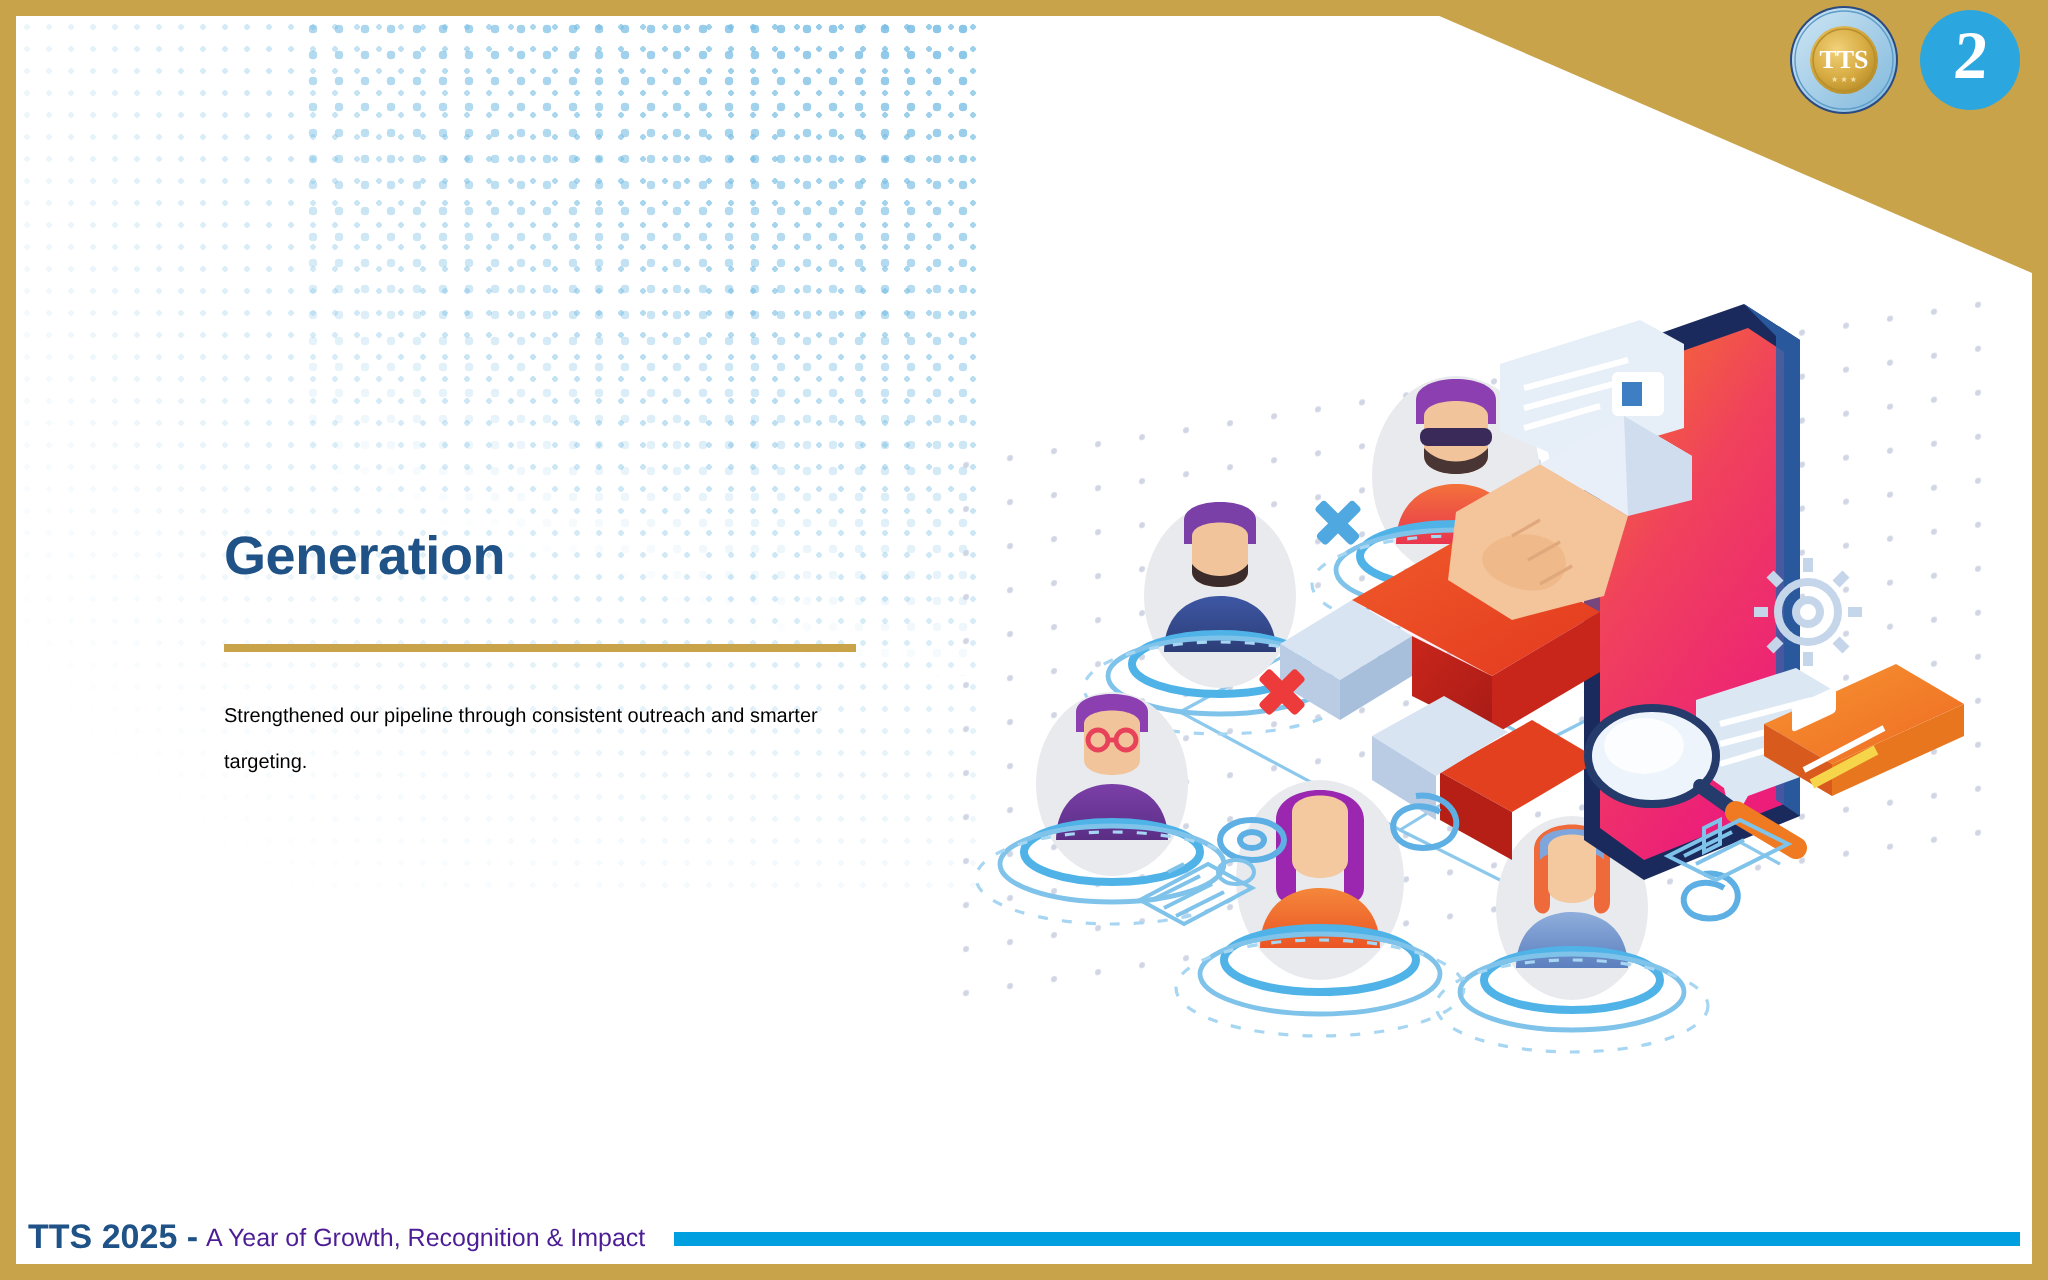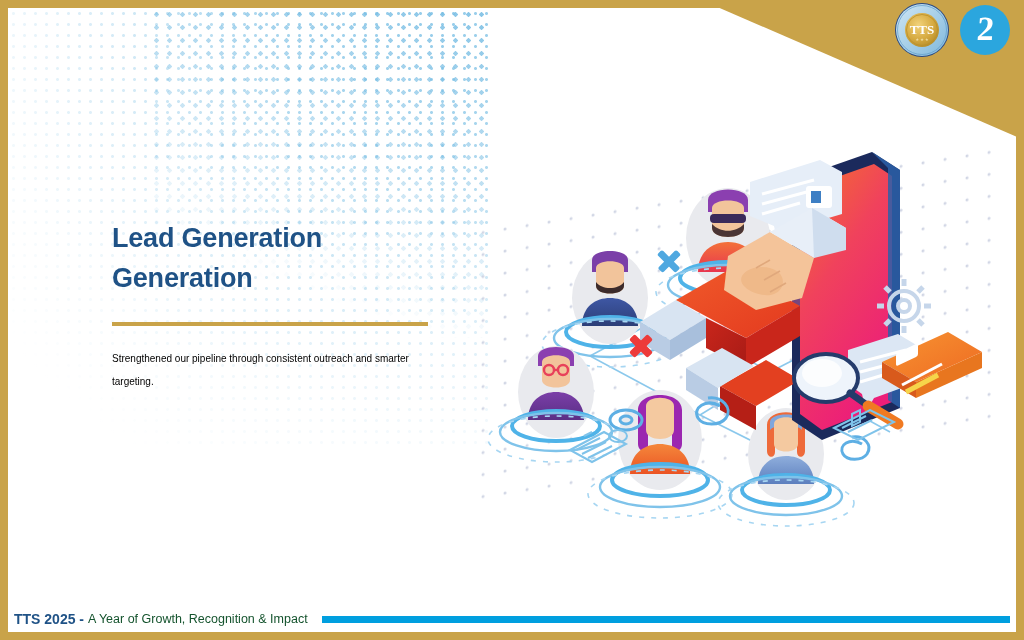--- a/index.html
+++ b/index.html
@@ -52,22 +52,22 @@
   .seal{width:56px;height:56px;border-radius:50%;position:relative;}
   .logo2{width:50px;height:50px;border-radius:50%;background:#2BA6DE;
     display:flex;align-items:center;justify-content:center;}
   .logo2 span{
     color:#fff;font-size:34px;font-weight:bold;line-height:1;
     font-family:"Liberation Serif",serif;transform:translateY(-1px) skewX(-4deg);
   }
 
   
   .footer{position:absolute;left:14px;bottom:12px;right:12px;height:18px;display:flex;align-items:center;}
-  .footer-strong{font-size:14px;font-weight:bold;color:#1F5286;white-space:nowrap;}
-  .footer-rest{font-size:12.5px;color:#14532d;white-space:nowrap;margin-left:4px;}
+  .footer-strong{font-size:17px;font-weight:bold;color:#1F5286;white-space:nowrap;}
+  .footer-rest{font-size:12.5px;color:#4c1d95;white-space:nowrap;margin-left:4px;}
   .footer-bar{flex:1;height:7px;background:#009FDF;margin-left:14px;margin-right:2px;}
 
   
   .illo{position:absolute;left:470px;top:110px;width:540px;height:420px;}
   .illo svg{width:100%;height:100%;display:block;}
 </style>
 </head>
 <body>
 
 <div class="slide">
@@ -318,21 +318,21 @@
         <path d="M364 318 L400 300 L424 312 L388 330 Z"></path>
         <path d="M372 318 L396 306"></path>
           <path d="M378 322 L402 310"></path>
         <path d="M382 304 L390 300 L390 312 L382 316 Z"></path>
       </g>
     </svg>
   </div>
 
   <div class="textblock">
     <h1 class="title">
-      <span>Lead Generation</span><br>
+      <br>
       <span>Generation</span>
     </h1>
     <div class="divider"></div>
     <p class="subtitle">Strengthened our pipeline through consistent outreach and smarter targeting.</p>
   </div>
 
   <div class="logos">
     <div class="seal">
       <svg viewBox="0 0 56 56" width="56" height="56">
         <defs>

